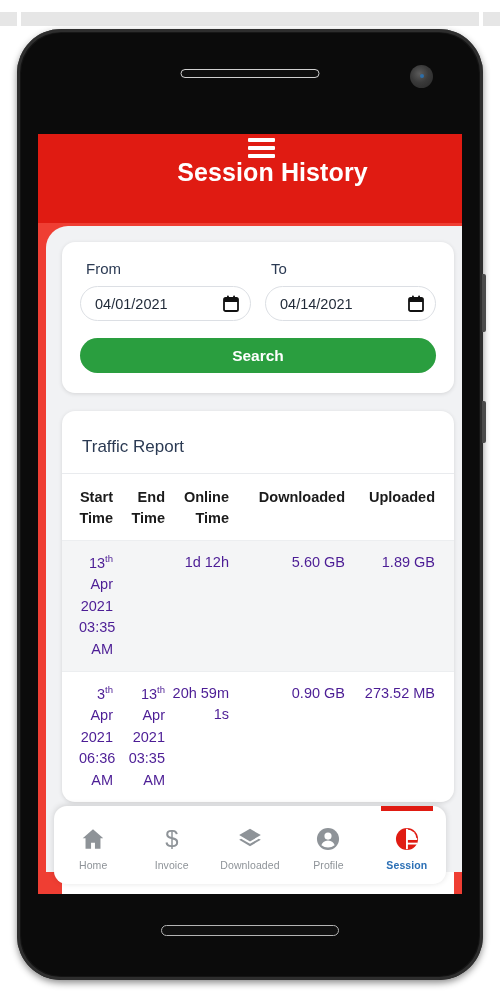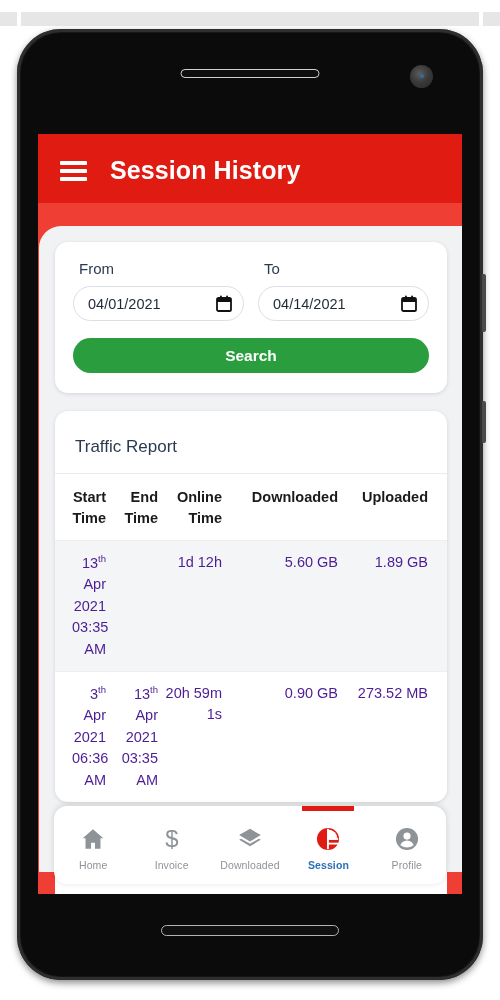--- a/index.html
+++ b/index.html
@@ -118,26 +118,27 @@
     top: 105px;
     width: 424px;
     height: 760px;
     background: #ef3e33;
     overflow: hidden;
   }
 
   
   .appbar {
     position: relative;
-    height: 69px;
+    height: 89px;
     background: #e01b12;
     display: flex;
     align-items: center;
     padding: 4px 0 0 22px;
     z-index: 4;
+    flex-direction: column;
   }
   .hamburger {
     width: 27px;
     height: 20px;
     display: flex;
     flex-direction: column;
     justify-content: space-between;
     cursor: pointer;
     flex: none;
   }
@@ -152,21 +153,21 @@
     margin-left: 23px;
     color: #ffffff;
     font-size: 25px;
     font-weight: bold;
     letter-spacing: 0.1px;
   }
 
   
   .content {
     position: absolute;
-    top: 74px; left: 1px;
+    top: 74px; left: 8px;
     width: 424px;
     height: 686px;
     background: #ef3e33;
   }
   .content-sheet {
     position: absolute;
     top: 18px; left: 0;
     width: 424px;
     height: 668px;
     background: #f1f2f4;
@@ -481,38 +482,38 @@
         </div>
 
         <div class="nav-item">
           <svg class="ico" viewBox="0 0 24 24">
             <path fill="#8e9398" d="M12 2.6 22 8.4l-10 5.8L2 8.4z"></path>
             <path fill="#8e9398" d="M12 16.4 3.8 11.7 2 12.8l10 5.8 10-5.8-1.8-1.1z"></path>
           </svg>
           <span class="nav-label">Downloaded</span>
         </div>
 
+        <div class="nav-item">
+          <svg class="ico" viewBox="0 0 24 24">
+            <circle cx="12" cy="12" r="10.2" fill="#8e9398"></circle>
+            <circle cx="12" cy="9.3" r="3.3" fill="#ffffff"></circle>
+            <path d="M12 13.4c-3.4 0-5.5 2-6.1 4.4a10.2 10.2 0 0 0 12.2 0c-.6-2.4-2.7-4.4-6.1-4.4z" fill="#ffffff"></path>
+          </svg>
+          <span class="nav-label">Profile</span>
+        </div>
+
         <div class="nav-item active">
           <div class="nav-indicator"></div>
           <svg class="ico" viewBox="0 0 24 24">
             <circle cx="12" cy="12" r="10.2" fill="#e01b12"></circle>
             <path d="M12 3.2 A8.8 8.8 0 0 1 20.8 12 L12 12 Z" fill="#ffffff"></path>
             <rect x="11.1" y="2.6" width="1.7" height="18.8" fill="#ffffff"></rect>
             <rect x="12" y="11.2" width="9.4" height="1.7" fill="#ffffff"></rect>
             <rect x="12" y="15.4" width="9.4" height="1.7" fill="#ffffff"></rect>
           </svg>
           <span class="nav-label">Session</span>
         </div>
 
-        <div class="nav-item">
-          <svg class="ico" viewBox="0 0 24 24">
-            <circle cx="12" cy="12" r="10.2" fill="#8e9398"></circle>
-            <circle cx="12" cy="9.3" r="3.3" fill="#ffffff"></circle>
-            <path d="M12 13.4c-3.4 0-5.5 2-6.1 4.4a10.2 10.2 0 0 0 12.2 0c-.6-2.4-2.7-4.4-6.1-4.4z" fill="#ffffff"></path>
-          </svg>
-          <span class="nav-label">Profile</span>
-        </div>
-
       </div>
 
     </div>
   </div>
 </div>
 
 </body></html>

